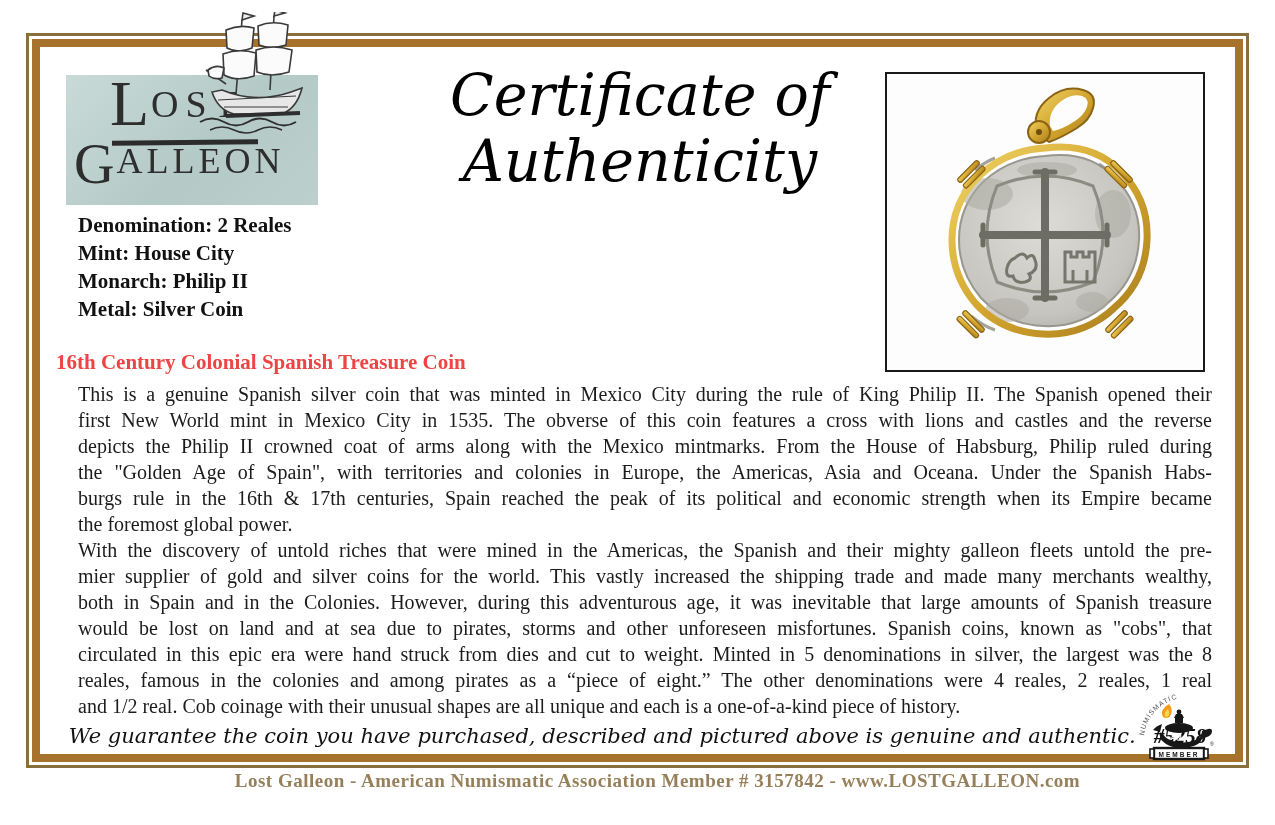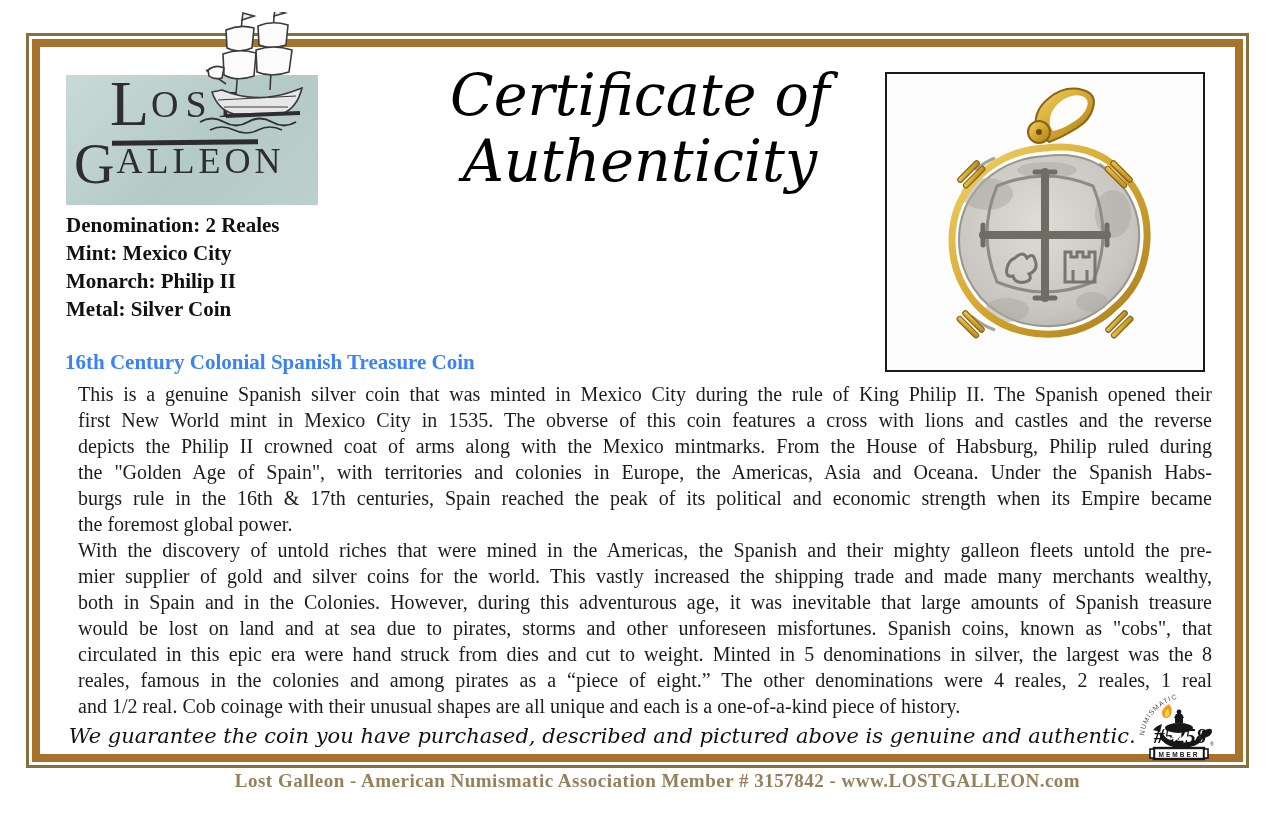--- a/index.html
+++ b/index.html
@@ -26,26 +26,26 @@
   .title{position:absolute;left:420px;top:62px;width:440px;text-align:center;
          font-family:"DejaVu Serif","Liberation Serif",serif;font-style:italic;
          font-size:57px;line-height:66px;color:#000;}
 
   
   .photo{position:absolute;left:885px;top:72px;width:320px;height:300px;background:#fdfdfd;
          border:2px solid #1a1a1a;box-sizing:border-box;}
   .photo svg{position:absolute;left:0;top:0;}
 
   
-  .details{position:absolute;top:211px;font-weight:bold;font-size:21px;line-height:28px;color:#111;}
+  .details{position:absolute;top:211px;font-weight:bold;font-size:21px;line-height:28px;color:#111;margin-left:12px;}
   .details-left{left:66px;}
   .details-right{left:465px;}
 
   
-  .body-heading{position:absolute;left:65px;top:350px;font-weight:bold;font-size:21px;color:#3b82f6;}
+  .body-heading{position:absolute;left:56px;top:350px;font-weight:bold;font-size:21px;color:#ef4444;}
   .body-text{position:absolute;left:66px;top:381px;width:1146px;font-size:20px;line-height:26px;color:#1c1c1c;}
   .body-line{text-align:justify;text-align-last:justify;margin-left:12px;}
   .body-line.last{text-align-last:left;}
 
   
   .guarantee{position:absolute;left:40px;top:724px;width:1195px;text-align:center;
              font-style:italic;font-size:21px;color:#111;
              font-family:"DejaVu Serif","Liberation Serif",serif;}
   .guarantee .serial{font-weight:bold;font-family:"Liberation Serif",serif;padding-left:18px;}
 
@@ -183,21 +183,21 @@
         <g transform="translate(232,250) rotate(-45)">
             <rect x="-14" y="-6" width="28" height="5" rx="2"></rect>
             <rect x="-14" y="2" width="28" height="5" rx="2"></rect>
           </g>
       </g>
     </svg>
   </div>
 
   <div class="details details-left">
     <div>Denomination: 2 Reales</div>
-    <div>Mint: Mexico City</div>
+    <div>Mint: House City</div>
     <div>Monarch: Philip II</div>
     <div>Metal: Silver Coin</div>
   </div>
 
 
   <div class="body-heading">16th Century Colonial Spanish Treasure Coin</div>
   <div class="body-text">
     <div class="body-line">This is a genuine Spanish silver coin that was minted in Mexico City during the rule of King Philip II. The Spanish opened their</div>
     <div class="body-line">first New World mint in Mexico City in 1535. The obverse of this coin features a cross with lions and castles and the reverse</div>
     <div class="body-line">depicts the Philip II crowned coat of arms along with the Mexico mintmarks. From the House of Habsburg, Philip ruled during</div>

